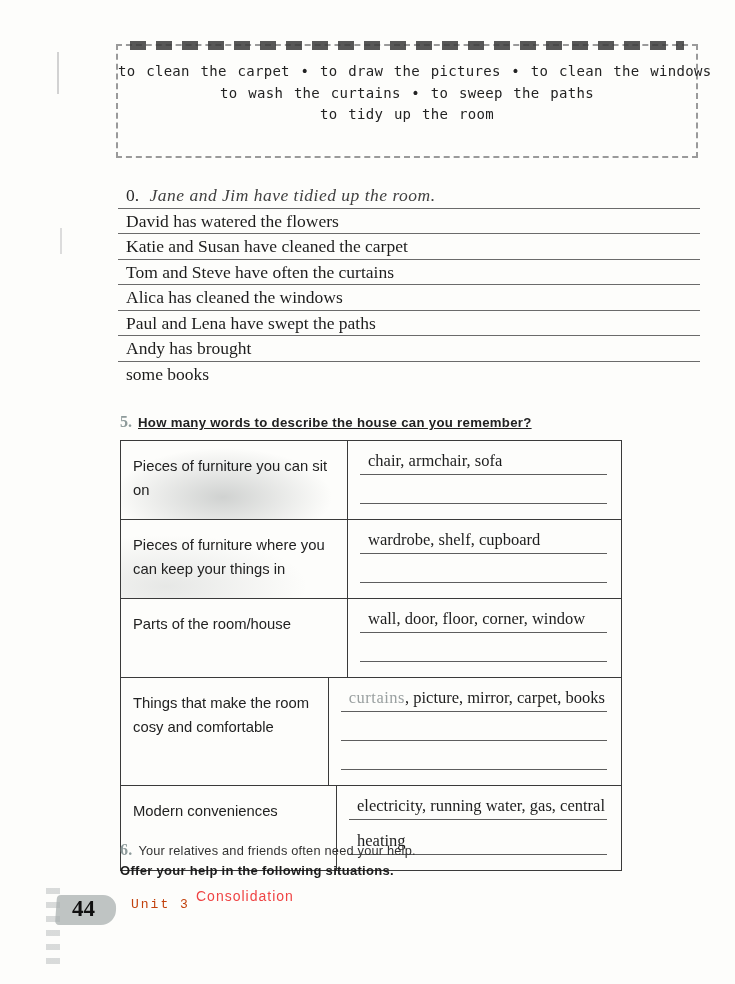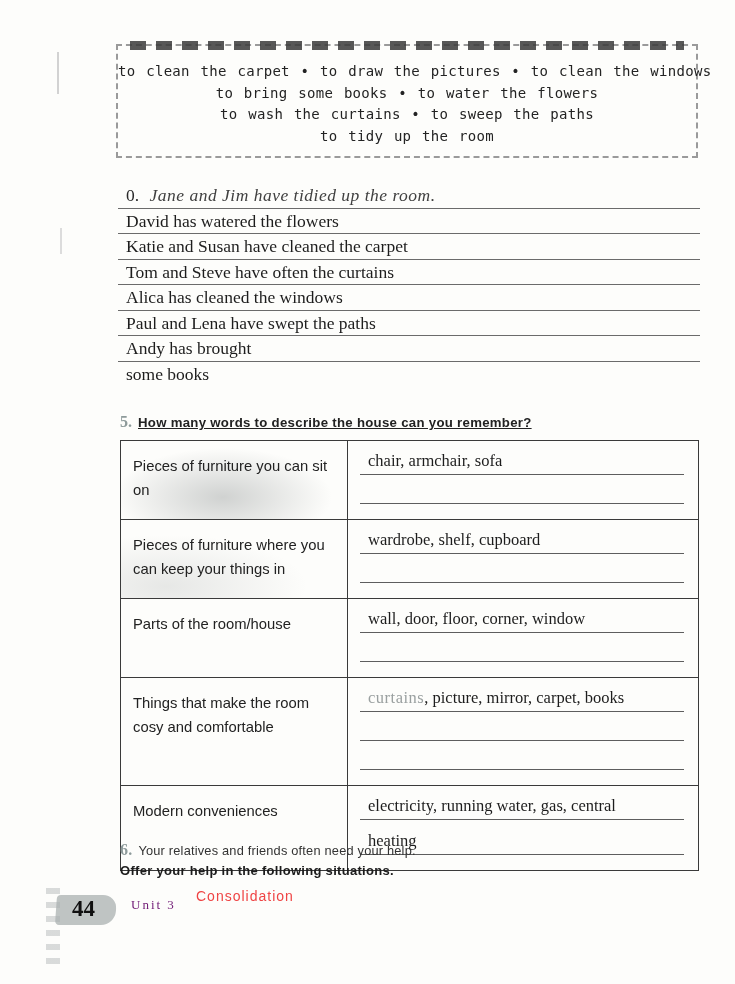--- a/index.html
+++ b/index.html
@@ -50,21 +50,21 @@
   .example-text { color:#404040; font-style:italic; letter-spacing:.5px; }
 
   
   .ex-header { position:absolute; left:120px; font-family:"Liberation Sans", sans-serif; }
   .ex5-header { top:413px; width:590px; }
   .ex-num { font-family:"Liberation Serif", serif; font-weight:bold; font-size:16px; color:#8d9a9a; margin-right:6px; }
   .ex-title { font-weight:bold; font-size:13.2px; color:#222; letter-spacing:.3px;text-decoration:underline; }
 
   
   .house-table {
-    position:absolute; left:120px; top:440px; width:579px;
+    position:absolute; left:120px; top:440px; width:502px;
     border:1.5px solid #3a3a3a;
     background:#fdfdfb;
   }
   .trow { display:flex; border-bottom:1px solid #3a3a3a; }
   .trow:last-child { border-bottom:none; }
   .tcell-label {
     width:227px; border-right:1.5px solid #3a3a3a;
     padding:14px 12px 8px 12px;
     font-family:"Liberation Sans", sans-serif;
     font-size:14.8px; line-height:1.6; color:#222;
@@ -95,40 +95,39 @@
     background:#a9b0b0; border-radius:4px 14px 14px 4px; opacity:.75;
     transform:skewX(-4deg);
   }
   .page-number {
     position:absolute; left:16px; top:3px;
     font-family:"Liberation Serif", serif; font-weight:bold;
     font-size:23px; color:#101010;
   }
   .footer-unit {
     position:absolute; left:131px; top:897px;
-    font-family:Liberation Serif, serif; font-size:13px; color:#701a75; letter-spacing:2px;
+    font-family:Liberation Mono, monospace; font-size:13px; color:#c2410c; letter-spacing:2px;
   }
   .footer-consolidation {
     position:absolute; left:196px; top:888px;
     font-family:"Liberation Sans", sans-serif; font-size:14px; color:#ef4444; letter-spacing:1px;
   }
 </style>
 </head>
 <body>
 
 <div class="page">
 
   <div class="scan-mark-left"></div>
   <div class="scan-mark-left2"></div>
   <div class="scan-spiral"></div>
 
   <div class="word-box">
     <div class="wb-cutline"></div>
     <div class="wb-line">to clean the carpet • to draw the pictures • to clean the windows</div>
-    <div class="wb-line">to bring some books • to water the flowers</div>
     <div class="wb-line">to wash the curtains • to sweep the paths</div>
     <div class="wb-line">to tidy up the room</div>
   </div>
 
   <div class="ex4">
     <div class="ans-line">
       <span class="example-num">0.</span>
       <span class="example-text">Jane and Jim have tidied up the room.</span>
     </div>
     <div class="ans-line">David has watered the flowers</div>

